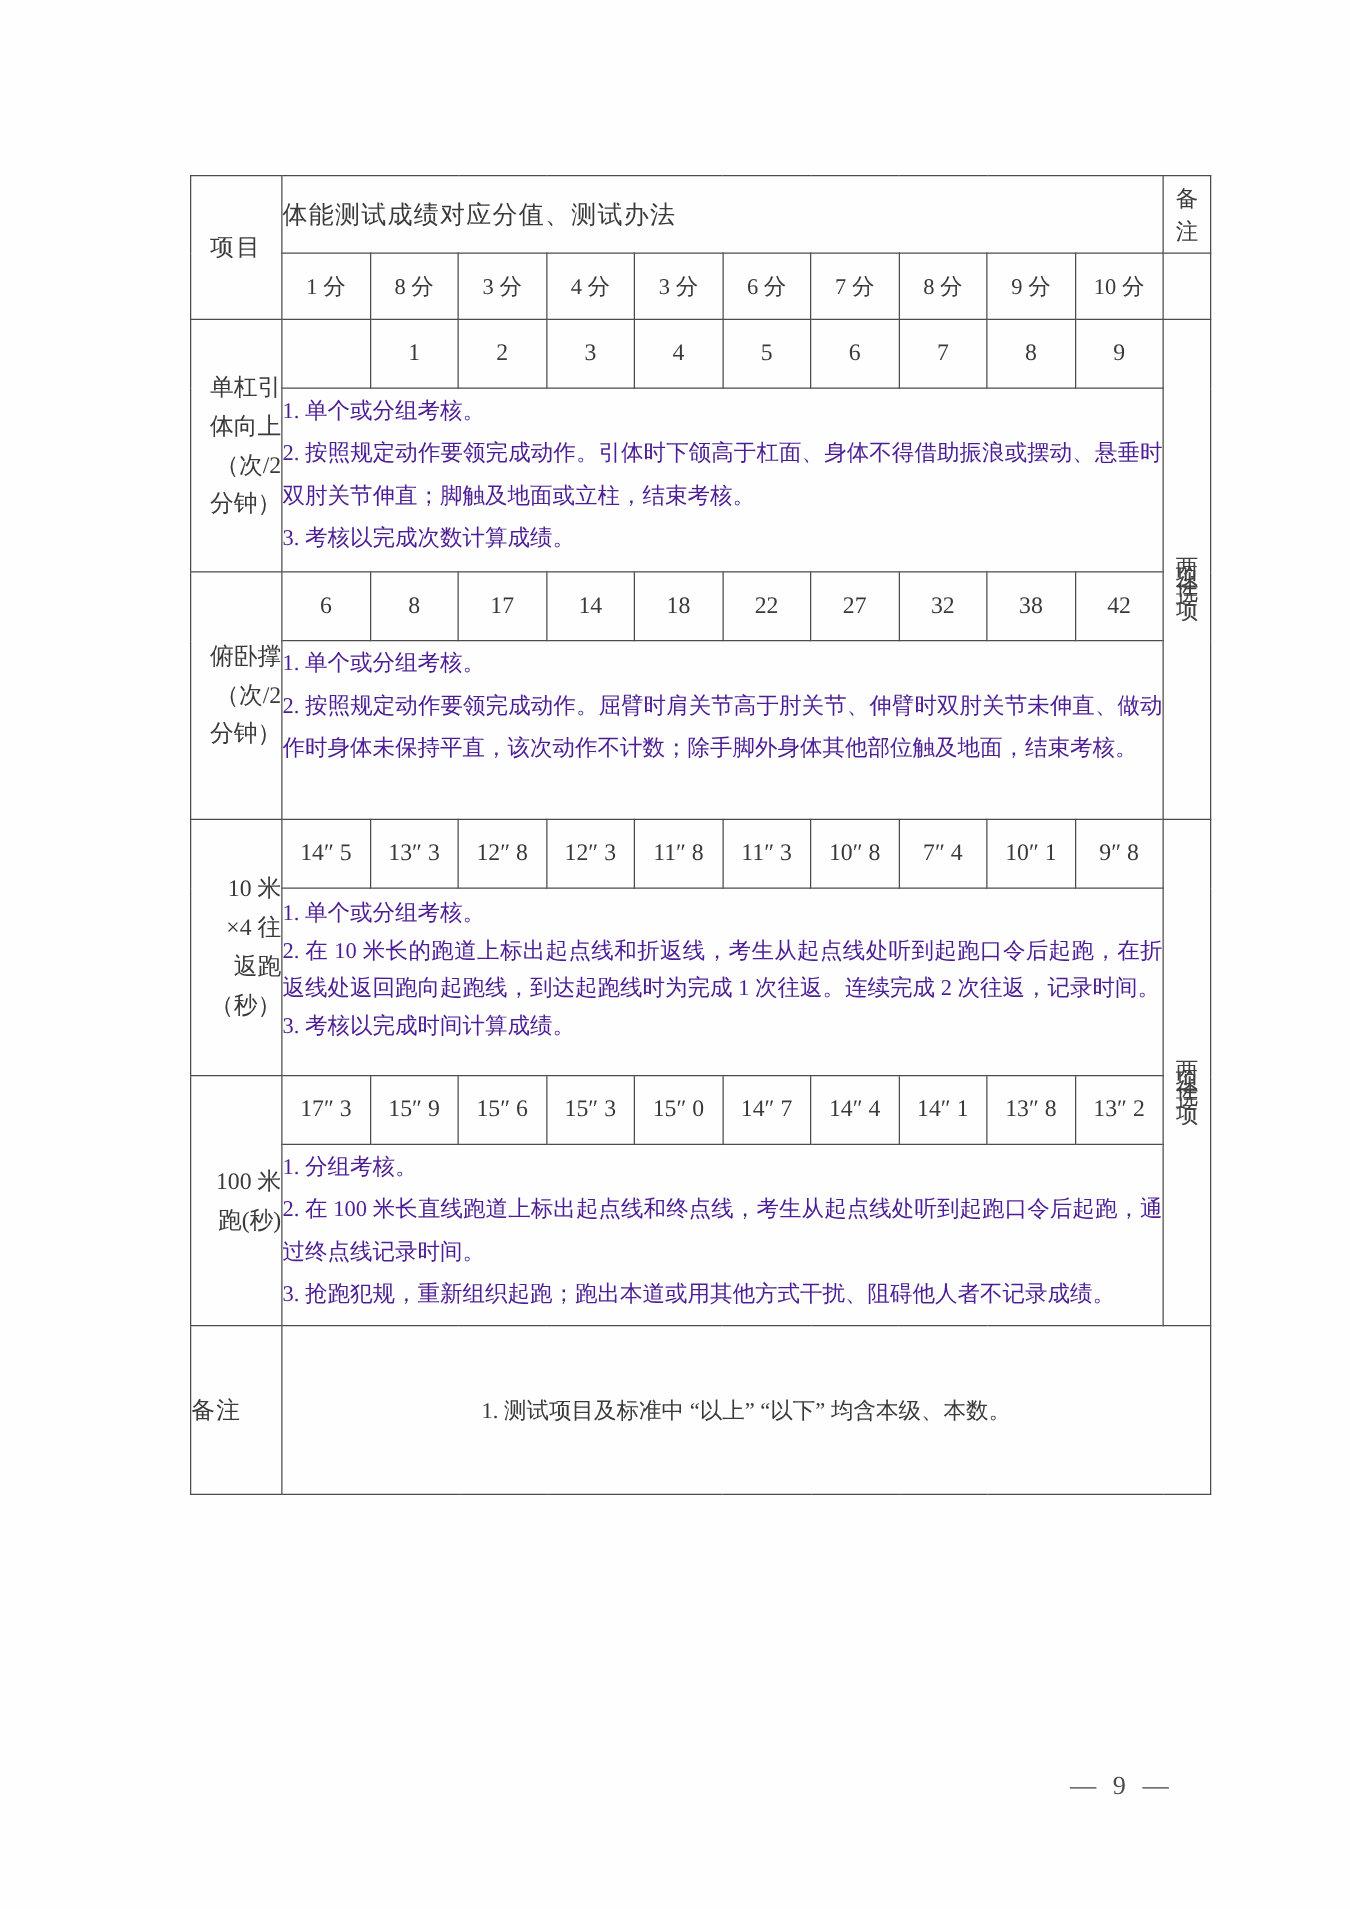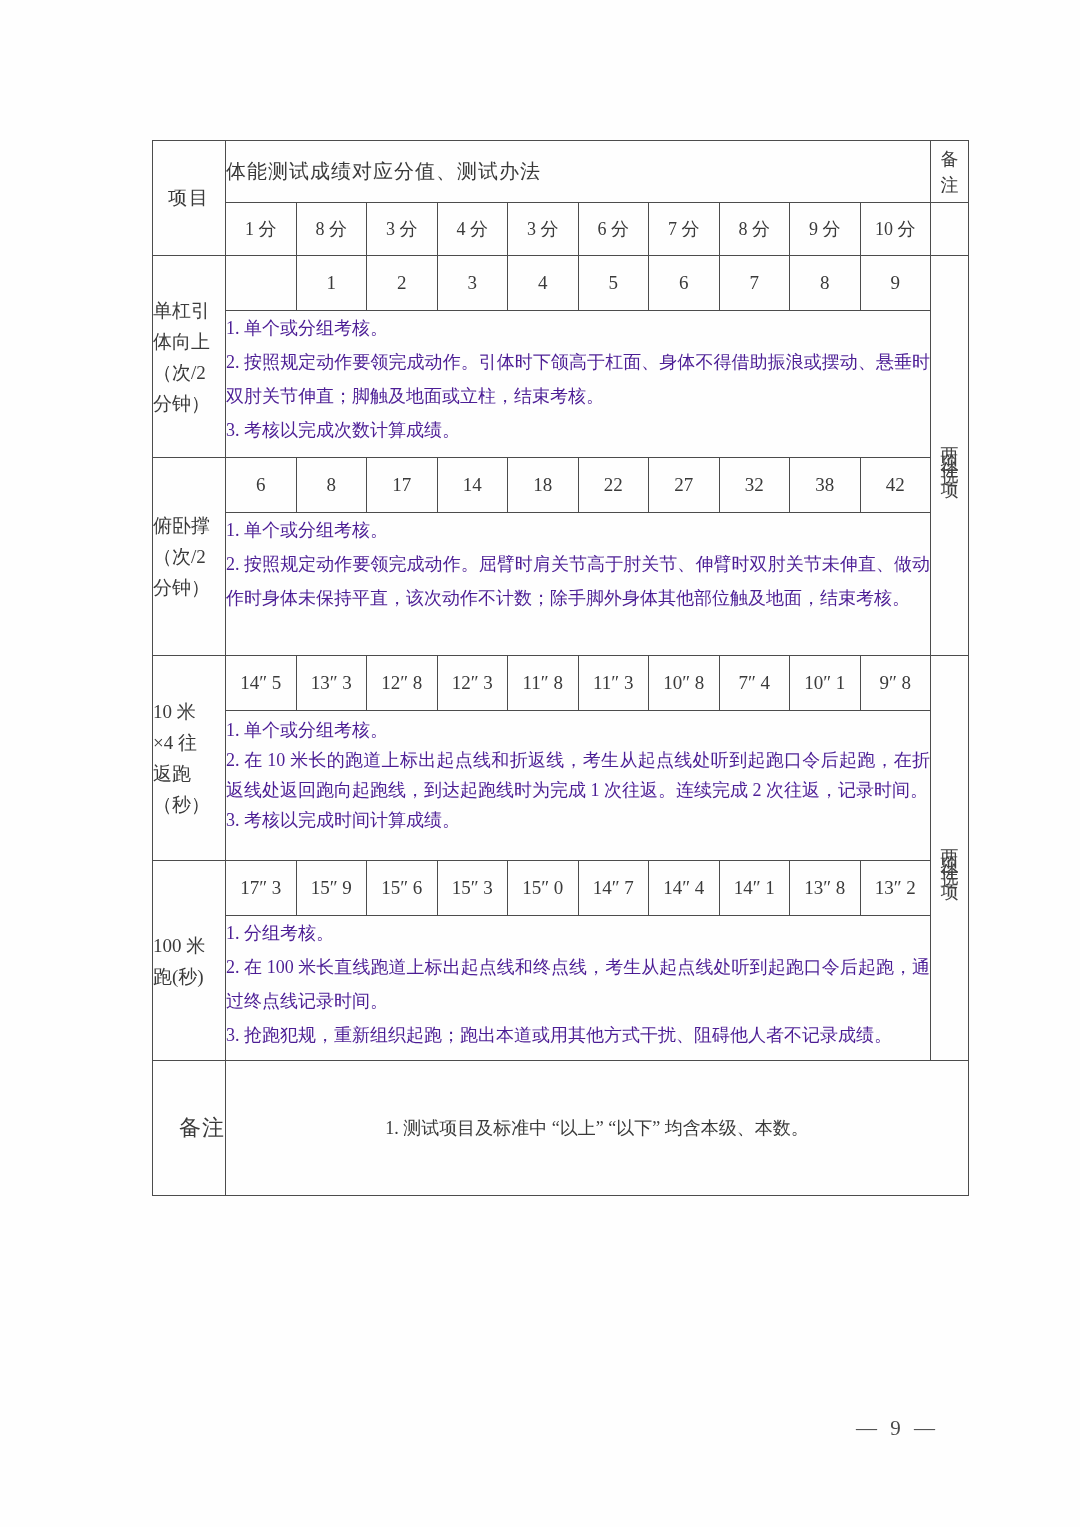--- a/index.html
+++ b/index.html
@@ -24,33 +24,33 @@
   .r-method-1{height:147px}
   .r-method-2{height:143px}
   .r-method-3{height:150px}
   .r-method-4{height:145px}
   .r-footer{height:135px}
   
   .c-project{font-weight:bold;font-size:19px;text-align:center;vertical-align:middle;letter-spacing:2px;border-radius:16px;}
   .c-title{font-weight:bold;font-size:20px;text-align:left;vertical-align:middle;letter-spacing:1px;}
   .c-remark-head{font-weight:bold;font-size:18px;text-align:center;vertical-align:middle;white-space:pre-line;line-height:26px;}
   .c-score{font-size:18px;text-align:center;vertical-align:middle;margin-top:16px;}
-  .c-seclabel{font-weight:bold;font-size:19px;text-align:left;vertical-align:middle;white-space:pre-line;line-height:31px;}
+  .c-seclabel{font-weight:bold;font-size:19px;text-align:right;vertical-align:middle;white-space:pre-line;line-height:31px;}
   .c-value{font-size:19px;text-align:center;vertical-align:middle;}
   .c-method{
     font-size:18px;line-height:34px;padding:5px 10px 5px 13px;
     text-align:justify;white-space:pre-line;vertical-align:top;color:#4c1d95;
   }
   .c-method.tight{line-height:30px;padding-top:4px;}
   .c-sidenote{text-align:center;vertical-align:middle;}
   .vtext{
     writing-mode:vertical-lr;text-orientation:upright;
     letter-spacing:7px;font-size:18px;display:inline-block;color:#404040;
   }
-  .c-footer-label{font-weight:bold;font-size:22px;text-align:right;vertical-align:middle;letter-spacing:1px;}
+  .c-footer-label{font-weight:bold;font-size:19px;text-align:left;vertical-align:middle;letter-spacing:1px;}
   .c-note{font-size:18px;vertical-align:middle;padding-left:13px;text-align:center;}
   .page-number{
     position:absolute;left:856px;top:1416px;font-size:21px;color:#4a4a4a;
     letter-spacing:4px;
   }
 </style>
 </head>
 <body>
 
 <div class="sheet">

